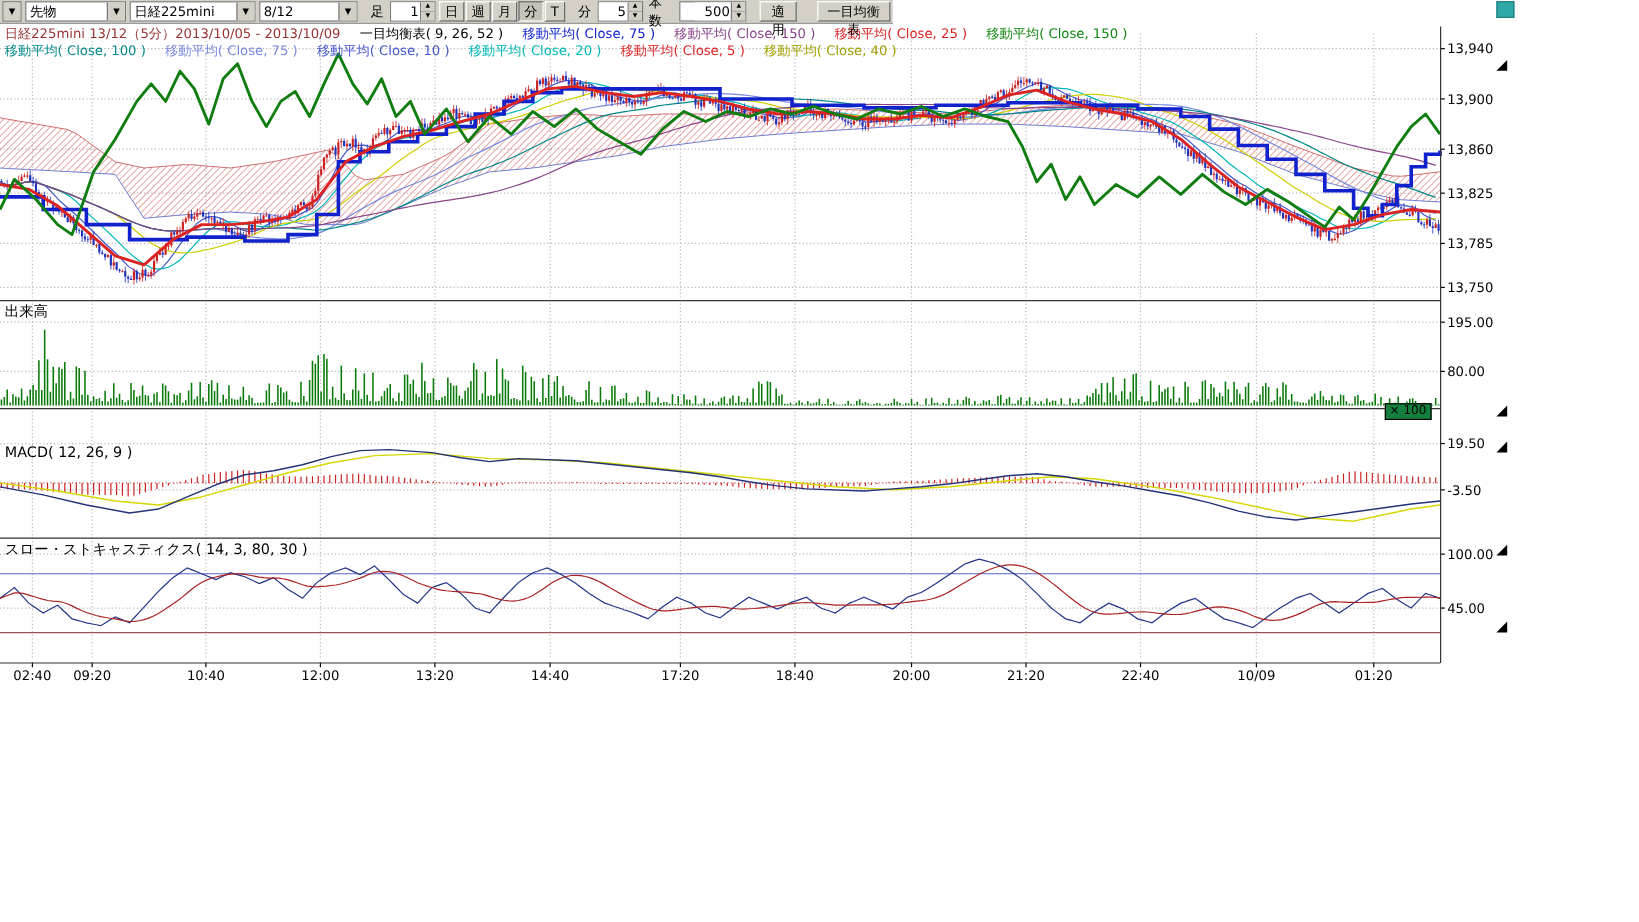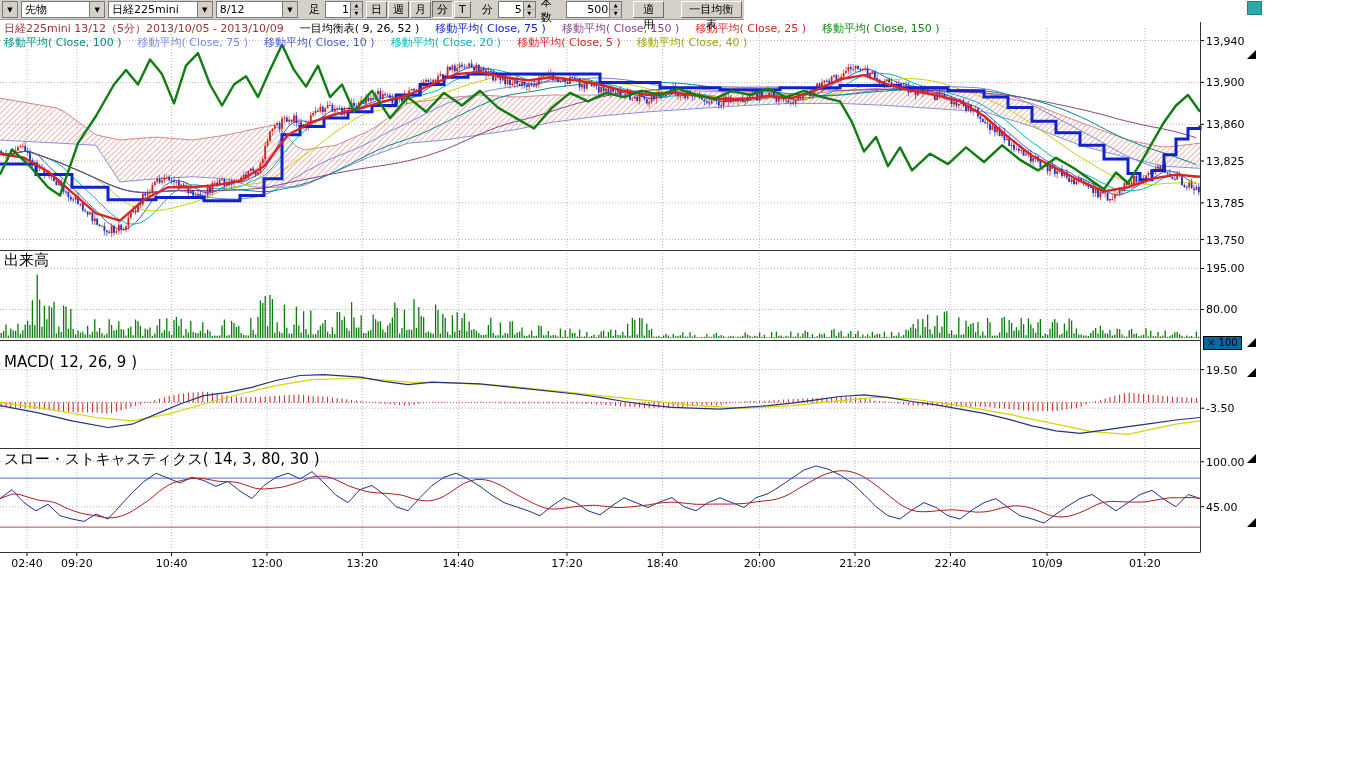--- a/index.html
+++ b/index.html
@@ -23,22 +23,22 @@
   .tb-btn{height:17px;background:#d4d0c8;border:1px solid;border-color:#fff #6a6a6a #6a6a6a #fff;
           font-size:11px;padding:0 4px;font-family:inherit;cursor:default;}
   .tb-btn.active{border-color:#6a6a6a #fff #fff #6a6a6a;background:#c6c2ba;}
   .tb-label{font-size:11px;margin:0 2px;}
   .gap8{margin-left:8px;}
   
   #chart-svg{position:absolute;top:0;left:0;z-index:1;}
   .legend{position:absolute;top:22px;left:4px;z-index:4;}
   .legend-row{white-space:nowrap;font-size:11px;line-height:14px;}
   .leg-item{margin-right:16px;margin-top:12px;}
-  .panel-label{position:absolute;left:4px;font-size:15px;color:#000;z-index:4;white-space:nowrap;text-align:center;}
-  .multiplier{position:absolute;left:1203px;top:336px;border:1px solid #000;background:#0369a1;
+  .panel-label{position:absolute;left:4px;font-size:12px;color:#000;z-index:4;white-space:nowrap;text-align:center;}
+  .multiplier{position:absolute;left:1154px;top:336px;border:1px solid #000;background:#15803d;
               font-size:10px;line-height:12px;padding:0 3px;z-index:4;}
   .corner-thumb{position:absolute;left:1247px;top:1px;width:13px;height:12px;
                 background:#2fa8a8;border:1px solid #1d7d7d;z-index:7;}
   svg text{font-family:"DejaVu Sans",sans-serif;}
 </style>
 </head>
 <body>
 
 <div id="screen">
 
@@ -223,18 +223,18 @@
   </div>
 
   <div class="corner-thumb"></div>
 
   <div class="legend">
     <div class="legend-row" id="legend-row1"><span class="leg-item" style="color: rgb(153, 51, 51);">日経225mini 13/12（5分）2013/10/05 - 2013/10/09</span><span class="leg-item" style="color: rgb(0, 0, 0);">一目均衡表( 9, 26, 52 )</span><span class="leg-item" style="color: rgb(17, 34, 204);">移動平均( Close, 75 )</span><span class="leg-item" style="color: rgb(136, 68, 136);">移動平均( Close, 150 )</span><span class="leg-item" style="color: rgb(221, 34, 34);">移動平均( Close, 25 )</span><span class="leg-item" style="color: rgb(17, 136, 17);">移動平均( Close, 150 )</span></div>
     <div class="legend-row" id="legend-row2"><span class="leg-item" style="color: rgb(0, 136, 136);">移動平均( Close, 100 )</span><span class="leg-item" style="color: rgb(119, 136, 221);">移動平均( Close, 75 )</span><span class="leg-item" style="color: rgb(68, 85, 204);">移動平均( Close, 10 )</span><span class="leg-item" style="color: rgb(0, 183, 183);">移動平均( Close, 20 )</span><span class="leg-item" style="color: rgb(221, 34, 34);">移動平均( Close, 5 )</span><span class="leg-item" style="color: rgb(160, 160, 0);">移動平均( Close, 40 )</span></div>
   </div>
 
   <div class="panel-label" style="top:251px">出来高</div>
-  <div class="panel-label" style="top:353px">MACD( 12, 26, 9 )</div>
+  <div class="panel-label" style="top:370px">MACD( 12, 26, 9 )</div>
   <div class="panel-label" style="top:450px">スロー・ストキャスティクス( 14, 3, 80, 30 )</div>
 
   <div class="multiplier">× 100</div>
 
 </div>
 
 </body></html>

